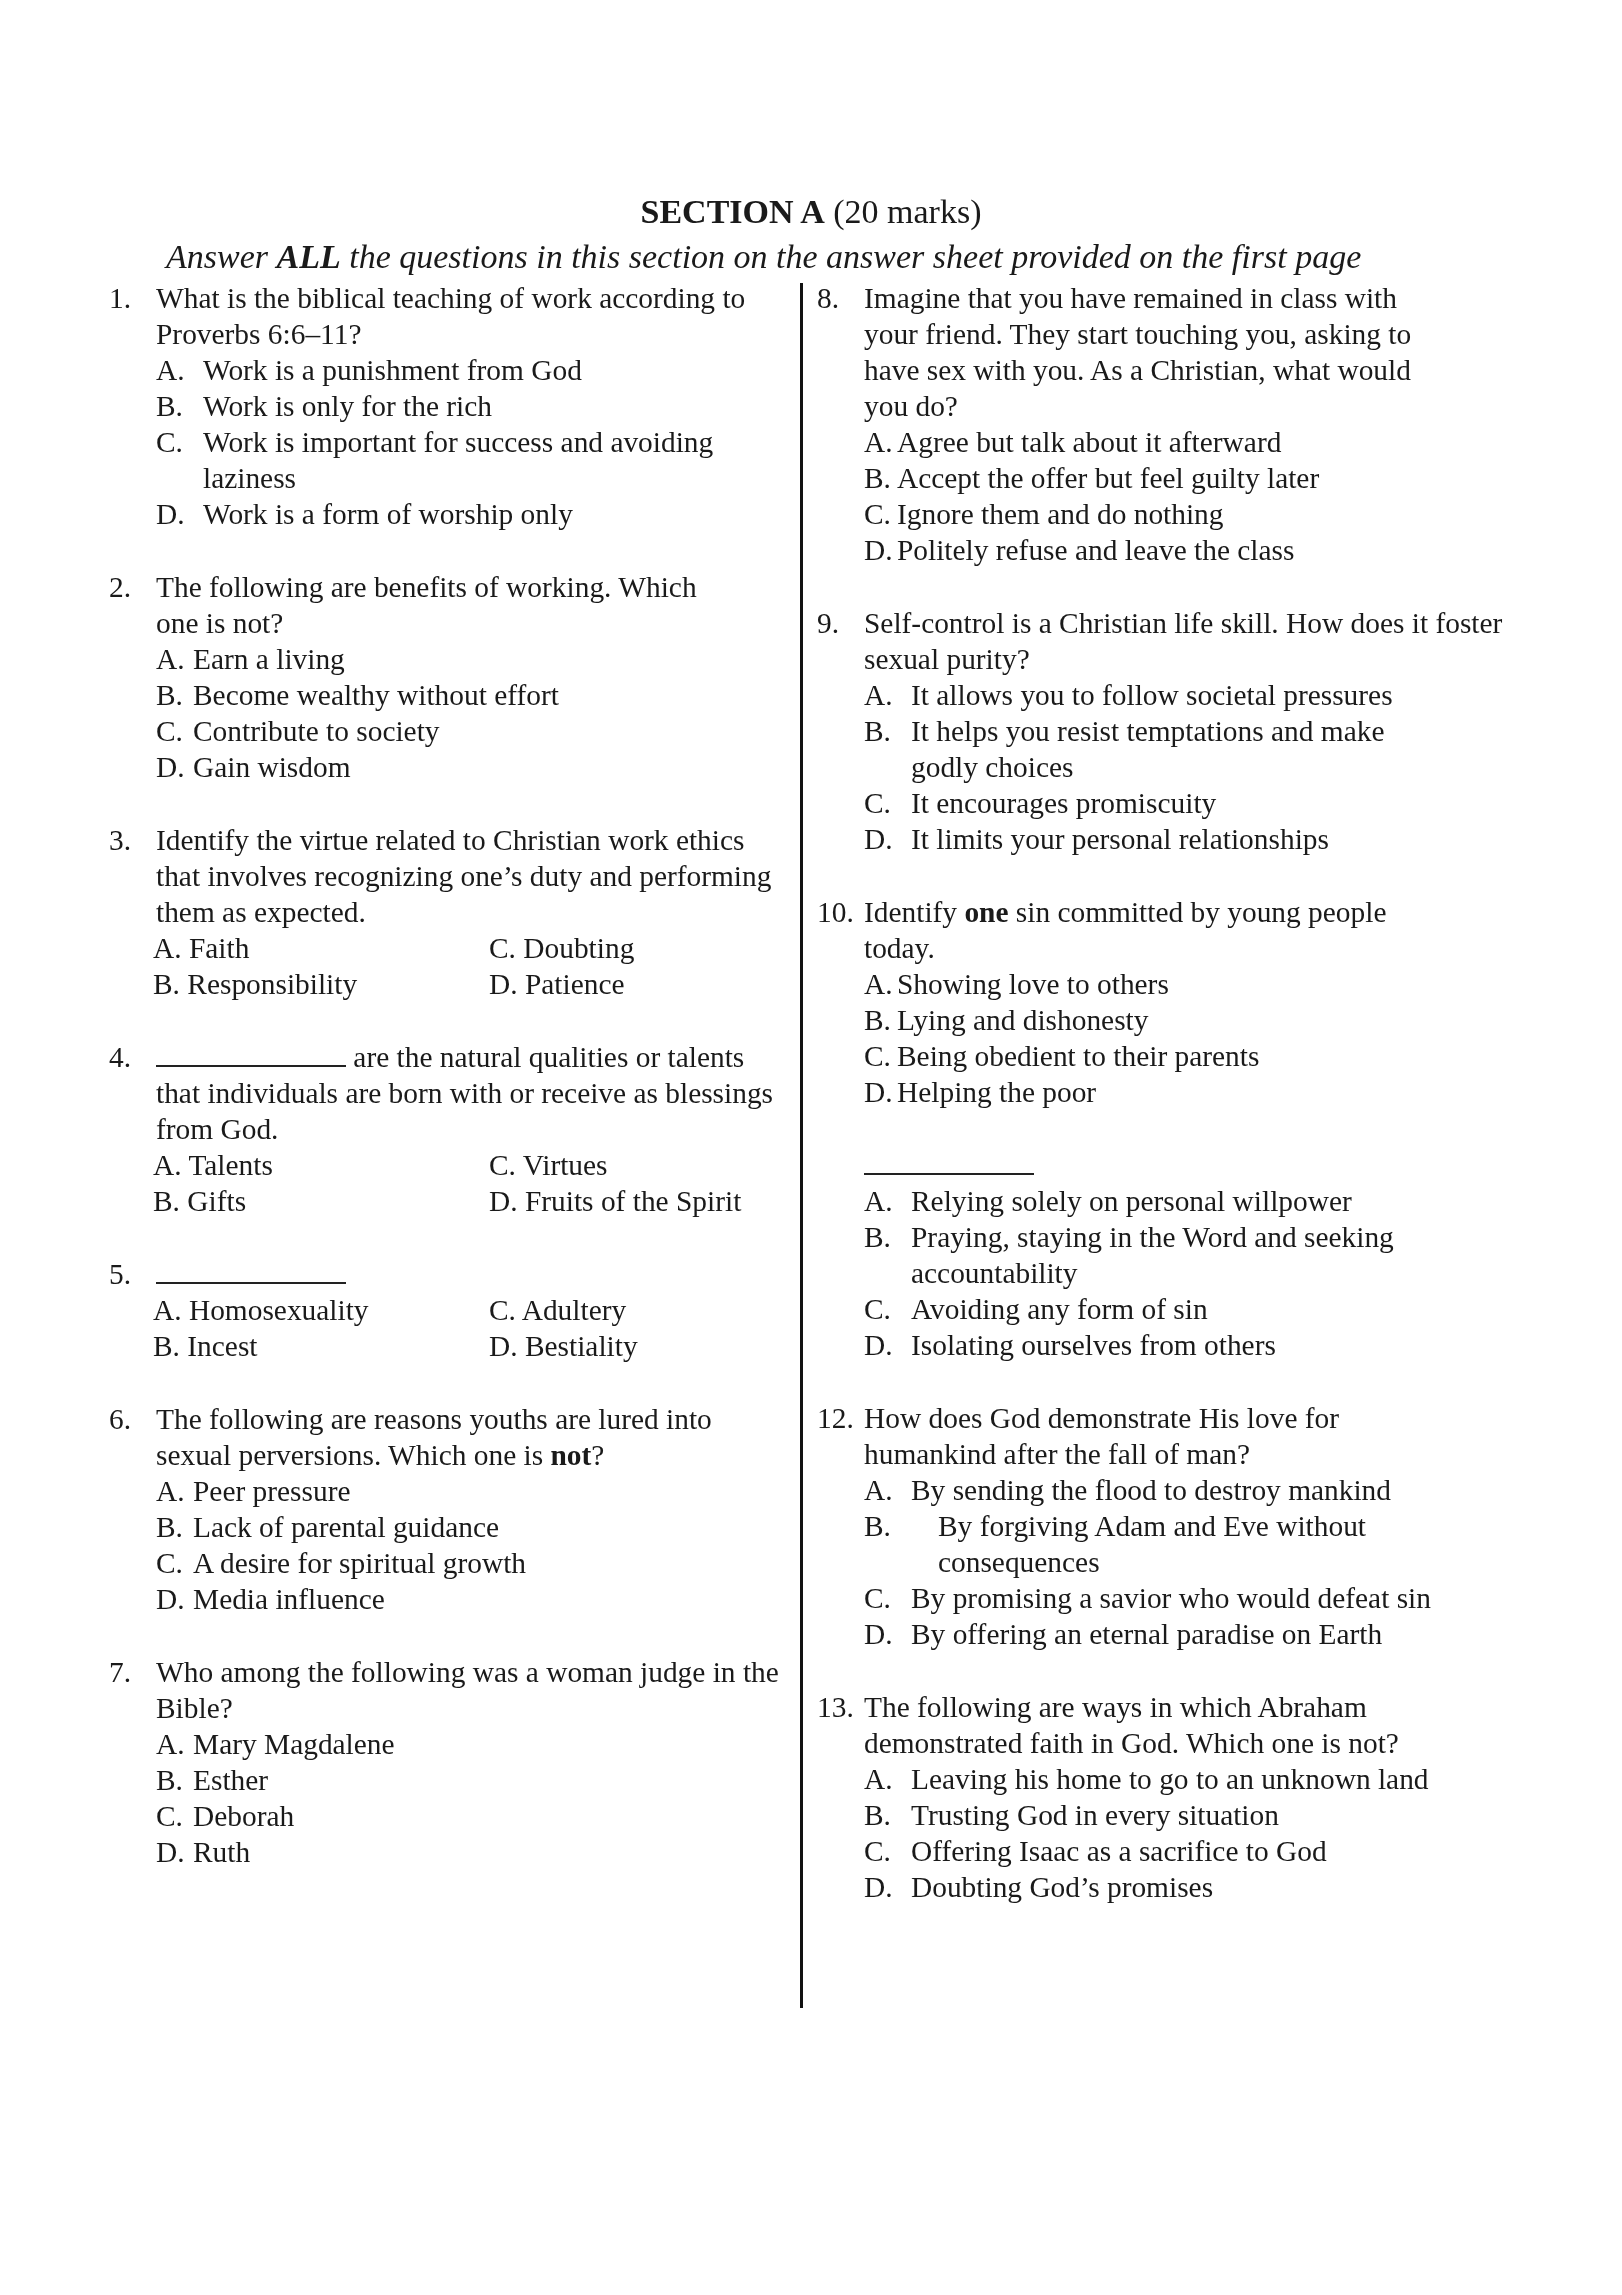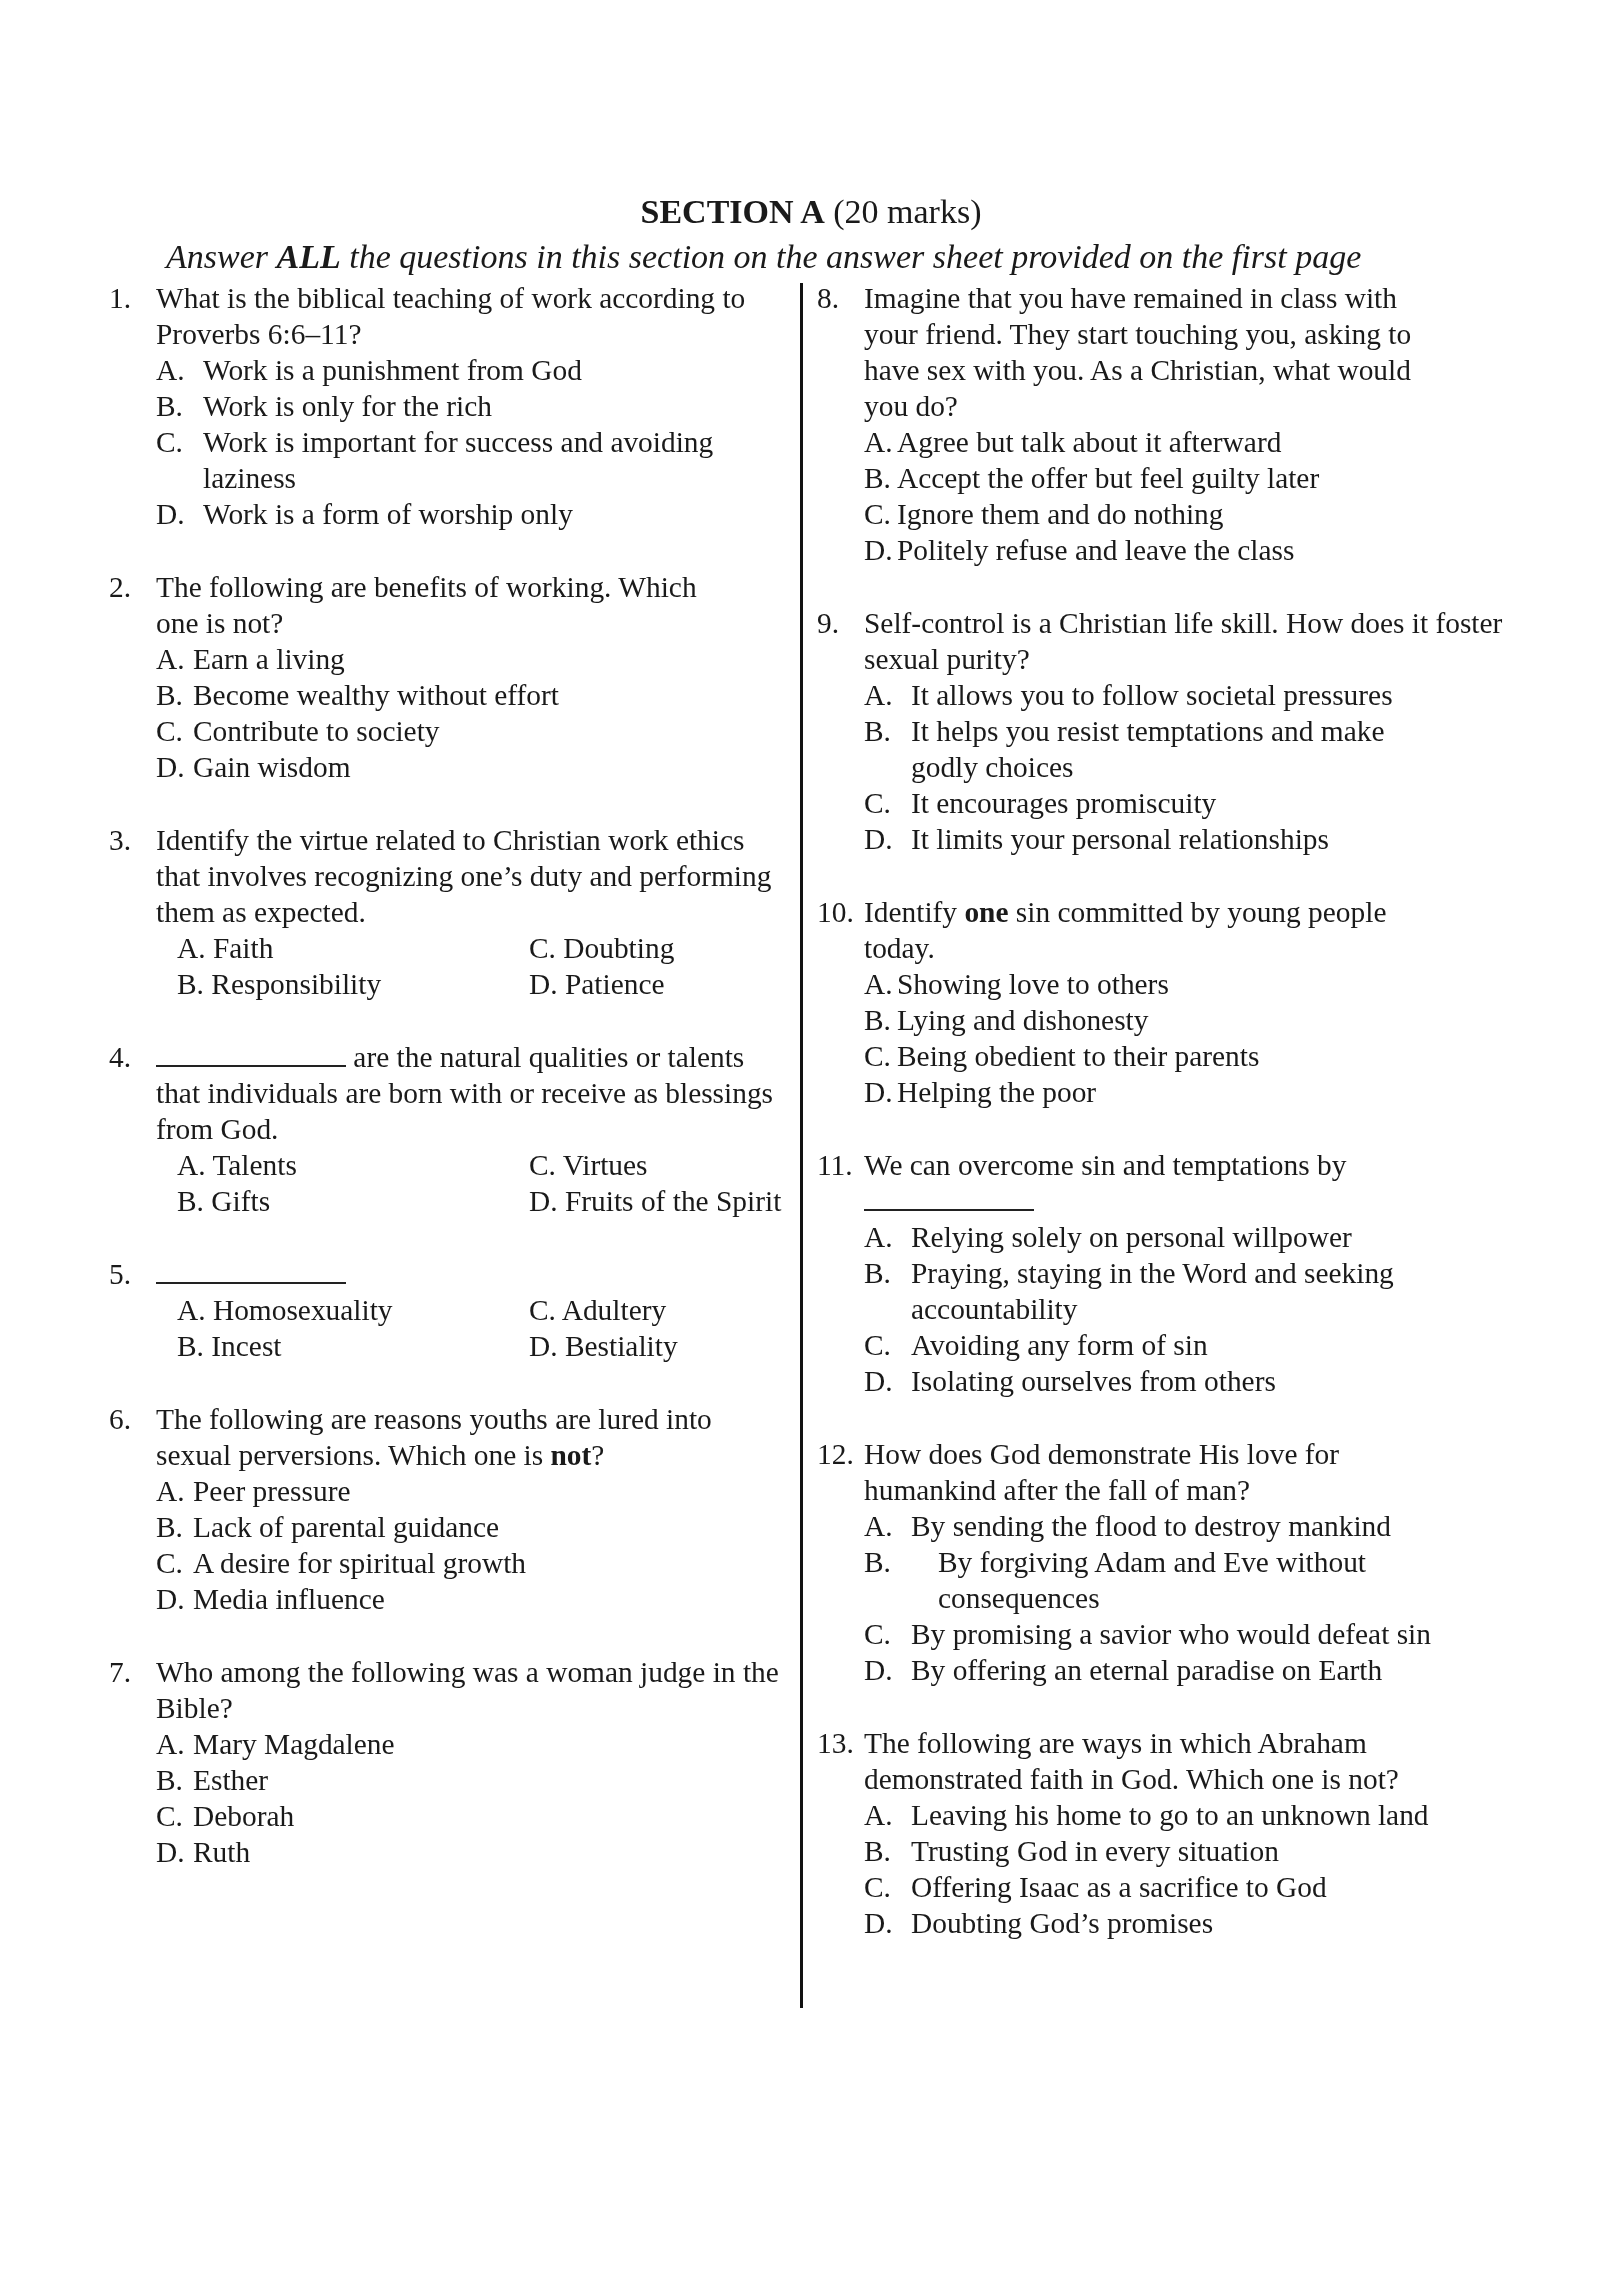--- a/index.html
+++ b/index.html
@@ -72,24 +72,24 @@
       border-bottom: 2px solid #222;
       height: 26px;
       vertical-align: baseline;
     }
     .options { margin-left: 47px; }
     .opt-row { display: flex; }
     .opt-letter { flex: 0 0 47px; }
     .opt-letter.tight { flex: 0 0 37px; }
     .opt-text { flex: 1; }
     .opt-grid {
-      margin-left: 68px;
+      margin-left: 44px;
       display: grid;
       grid-template-columns: 336px auto;
-      column-gap: 16px;
+      column-gap: 0;
     }
   </style>
 </head>
 <body>
 
 <div class="page">
 
   <div class="section-title">
     <span class="bold">SECTION A</span><span> (20 marks)</span>
   </div>
@@ -314,24 +314,20 @@
             <span class="opt-text">Being obedient to their parents</span>
           </div>
         <div class="opt-row">
             <span class="opt-letter tight" style="flex-basis:33px;">D.</span>
             <span class="opt-text">Helping the poor</span>
           </div>
       </div>
     </div>
 
     <div class="question" style="margin-top:37px;">
-      <div class="q-row">
-        <span class="q-num">11.</span>
-        <span class="q-text">We can overcome sin and temptations by</span>
-      </div>
       <div class="options">
         <div style="height:36px;"><span class="blank" style="width:170px;"></span></div>
         <div class="opt-row">
             <span class="opt-letter">A.</span>
             <span class="opt-text">Relying solely on personal willpower</span>
           </div>
         <div class="opt-row">
             <span class="opt-letter">B.</span>
             <span class="opt-text" style="max-width:537px;">Praying, staying in the Word and seeking accountability</span>
           </div>

